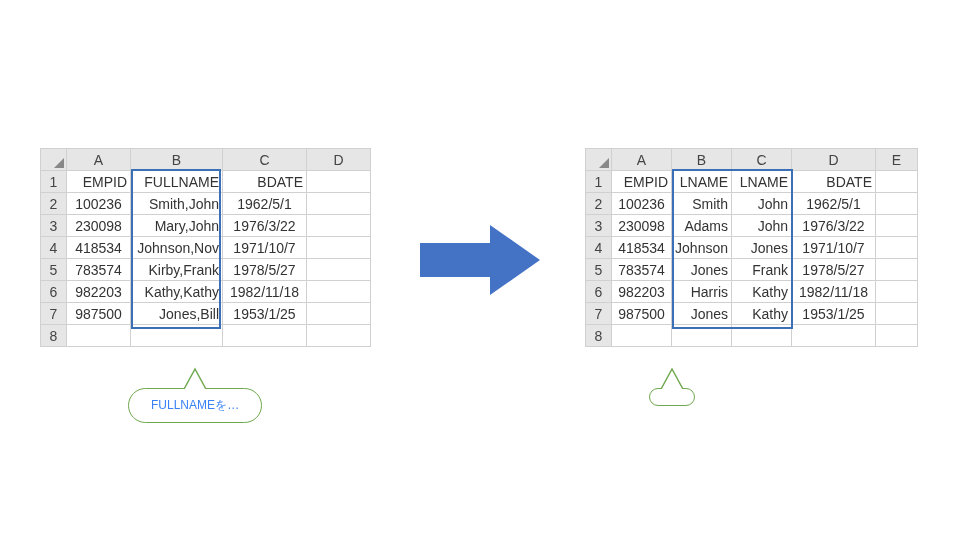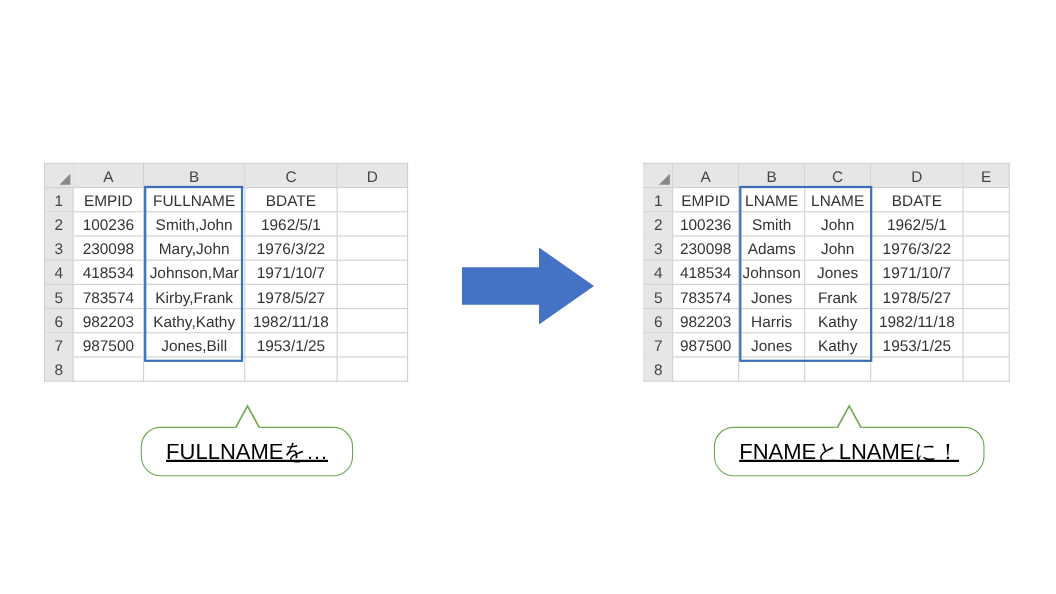--- a/index.html
+++ b/index.html
@@ -23,21 +23,21 @@
     .sheet .corner { position: relative; }
     .sheet .corner::after {
       content: "";
       position: absolute; right: 2px; bottom: 2px;
       width: 0; height: 0;
       border-style: solid;
       border-width: 0 0 10px 10px;
       border-color: transparent transparent #888 transparent;
     }
     .num { text-align: center; }
-    .txt { text-align: center; }
+    .txt { text-align: right; }
 
     
     .t1 .c-row { width: 26px; }
     .t1 .c-a { width: 64px; }
     .t1 .c-b { width: 92px; }
     .t1 .c-c { width: 84px; }
     .t1 .c-d { width: 64px; }
 
     
     .t2 .c-row { width: 26px; }
@@ -50,24 +50,23 @@
     .hl-box {
       position: absolute;
       border: 2.5px solid #3b6fb6;
       pointer-events: none;
     }
     .callout {
       position: absolute;
       border: 1.5px solid #6fa84f;
       border-radius: 18px;
       padding: 8px 22px;
-      font-size: 20px;
-      color: #000000;
+      font-size: 12px;
+      color: #3b82f6;
       background: #fff;
-      text-decoration: underline;
     }
     .callout svg.tail {
       position: absolute;
       top: -22px;
       left: 50%;
       transform: translateX(-50%);
       overflow: visible;
     }
     .arrow { position: absolute; }
   </style>
@@ -109,21 +108,21 @@
     <tr>
       <th class="rowhdr">3</th>
       <td class="num">230098</td>
       <td class="txt">Mary,John</td>
       <td class="num">1976/3/22</td>
       <td></td>
     </tr>
     <tr>
       <th class="rowhdr">4</th>
       <td class="num">418534</td>
-      <td class="txt">Johnson,Mar</td>
+      <td class="txt">Johnson,Nov</td>
       <td class="num">1971/10/7</td>
       <td></td>
     </tr>
     <tr>
       <th class="rowhdr">5</th>
       <td class="num">783574</td>
       <td class="txt">Kirby,Frank</td>
       <td class="num">1978/5/27</td>
       <td></td>
     </tr>
@@ -250,15 +249,14 @@
   </tbody>
     </table>
 
   <div class="hl-box" style="left:672px; top:169px; width:121px; height:160px;"></div>
 
   <div class="callout" style="left:649px; top:388px;">
     <svg class="tail" width="40" height="24">
       <path d="M8,24 L20,2 L32,24" fill="#fff" stroke="#6fa84f" stroke-width="1.5"></path>
       <rect x="6" y="22" width="28" height="4" fill="#fff"></rect>
     </svg>
-    <span>FNAMEとLNAMEに！</span>
   </div>
 </div>
 
 </body></html>

